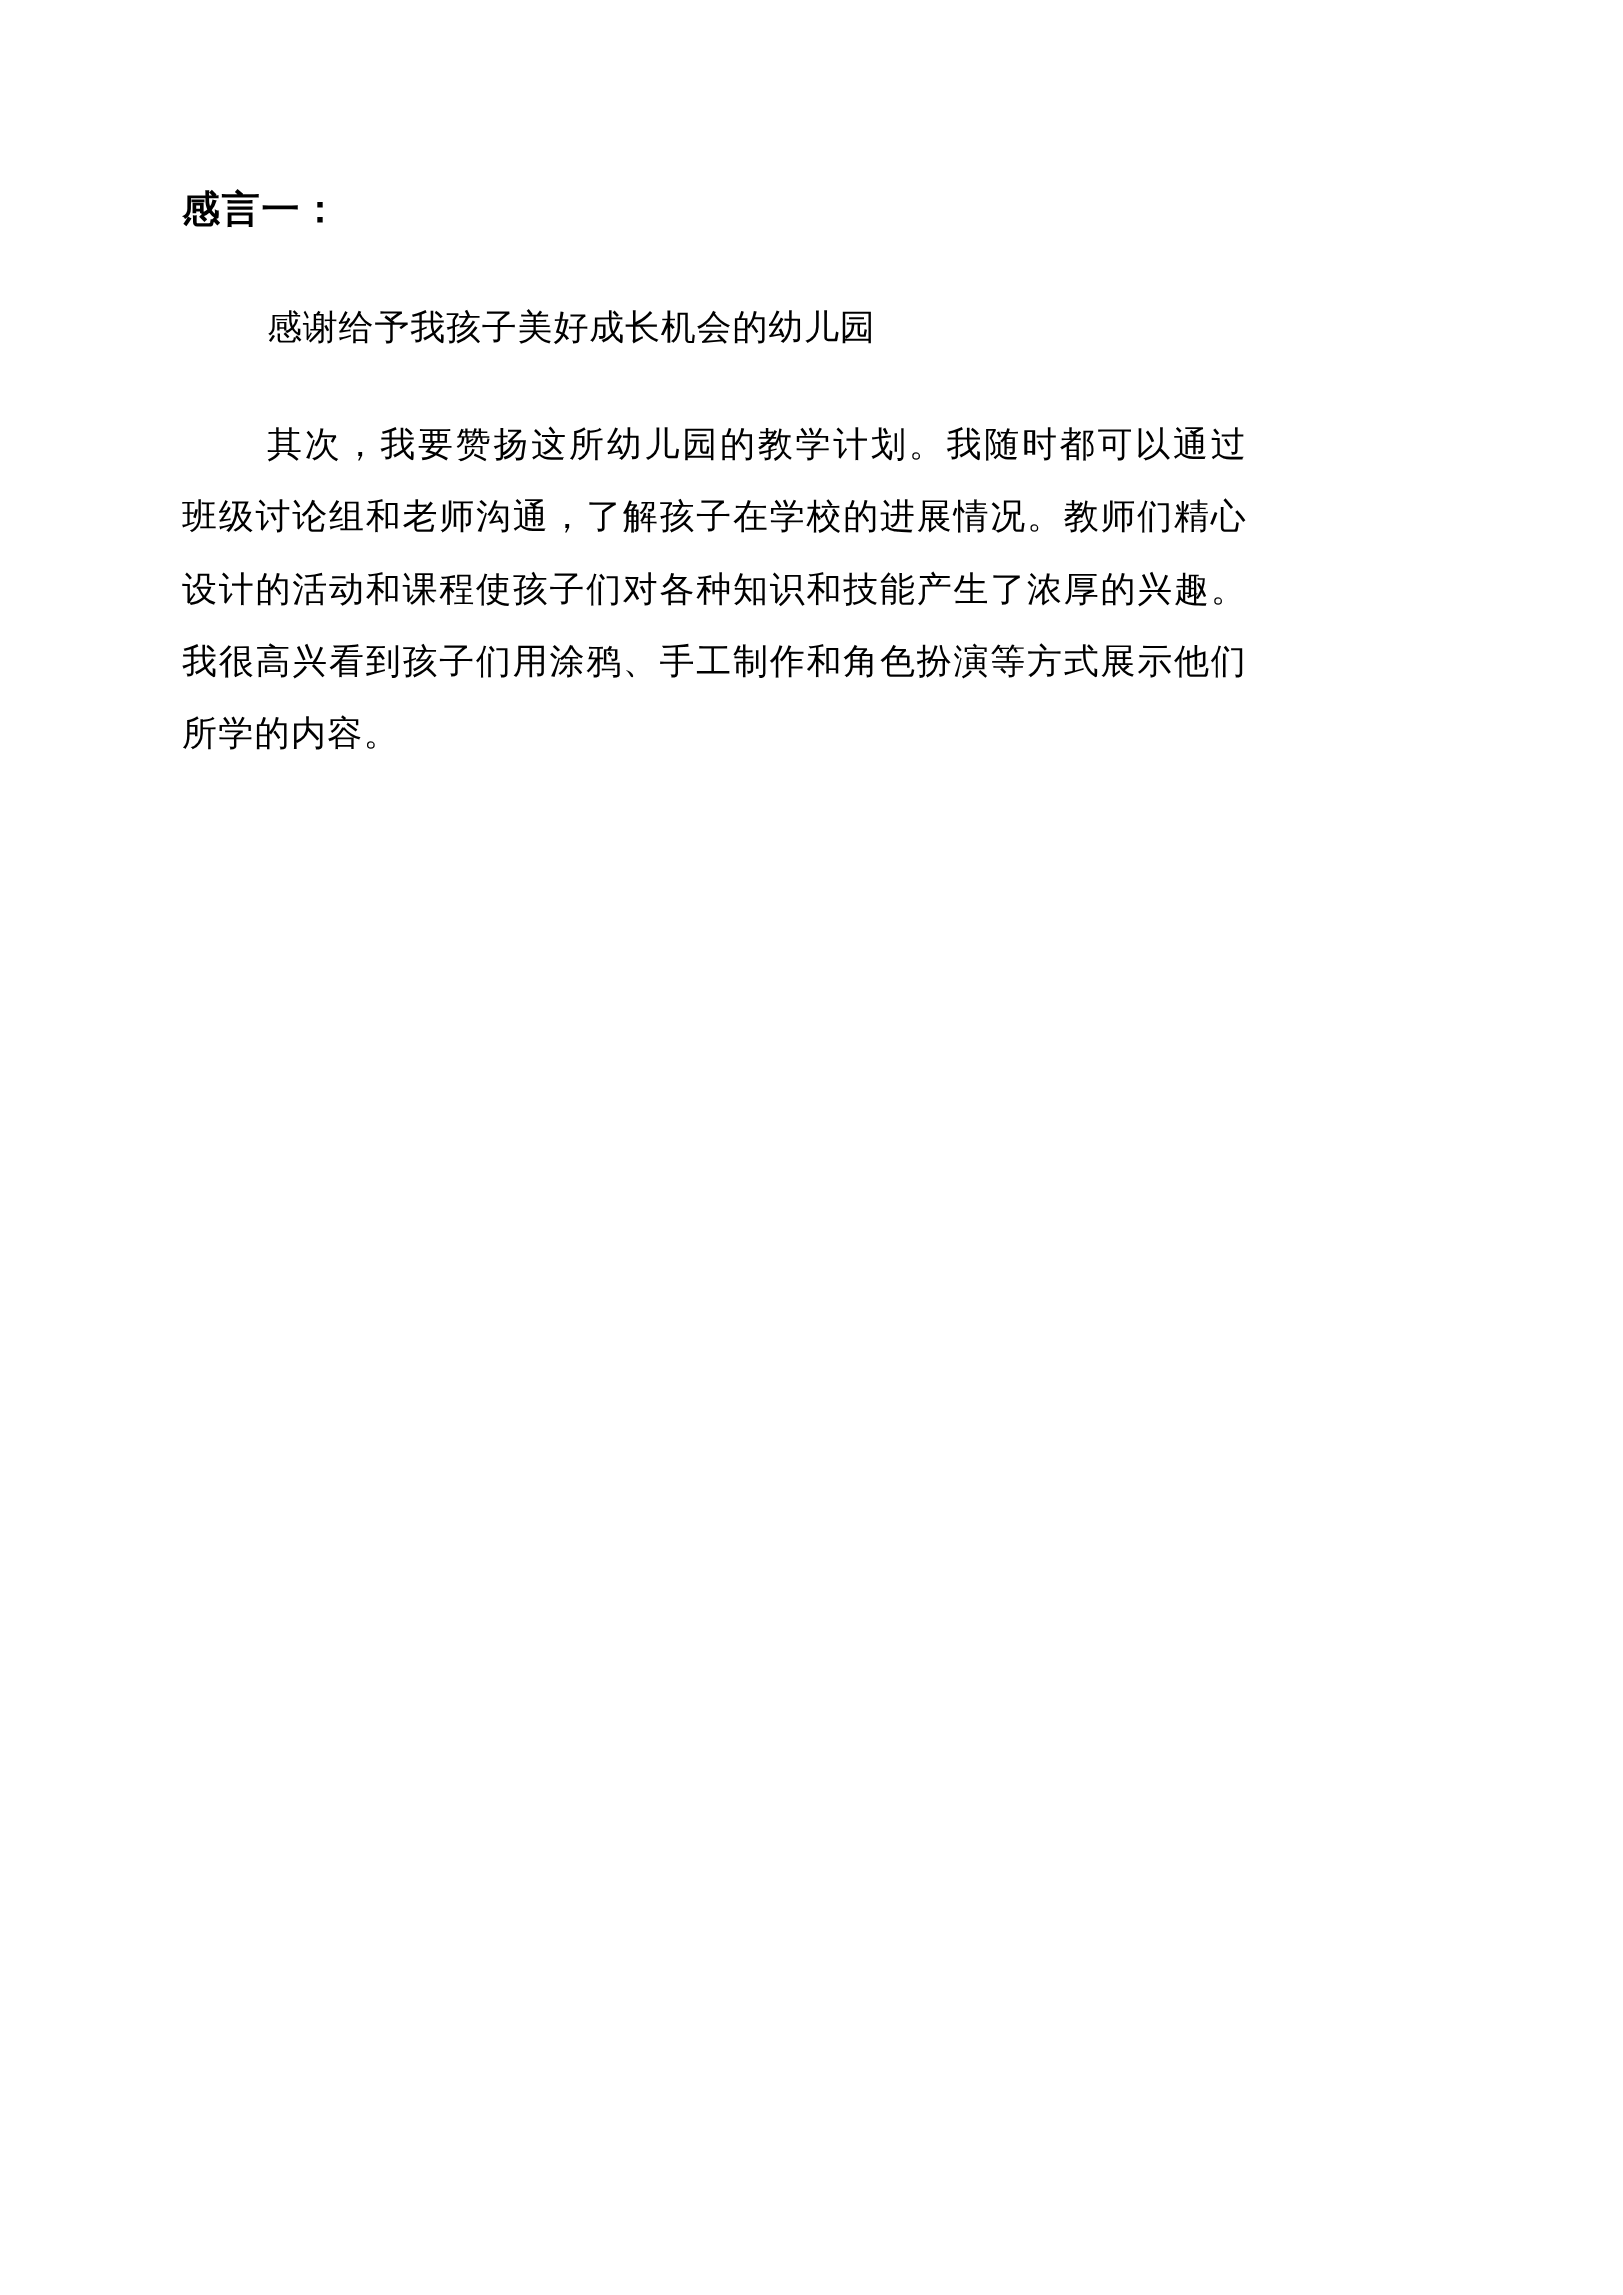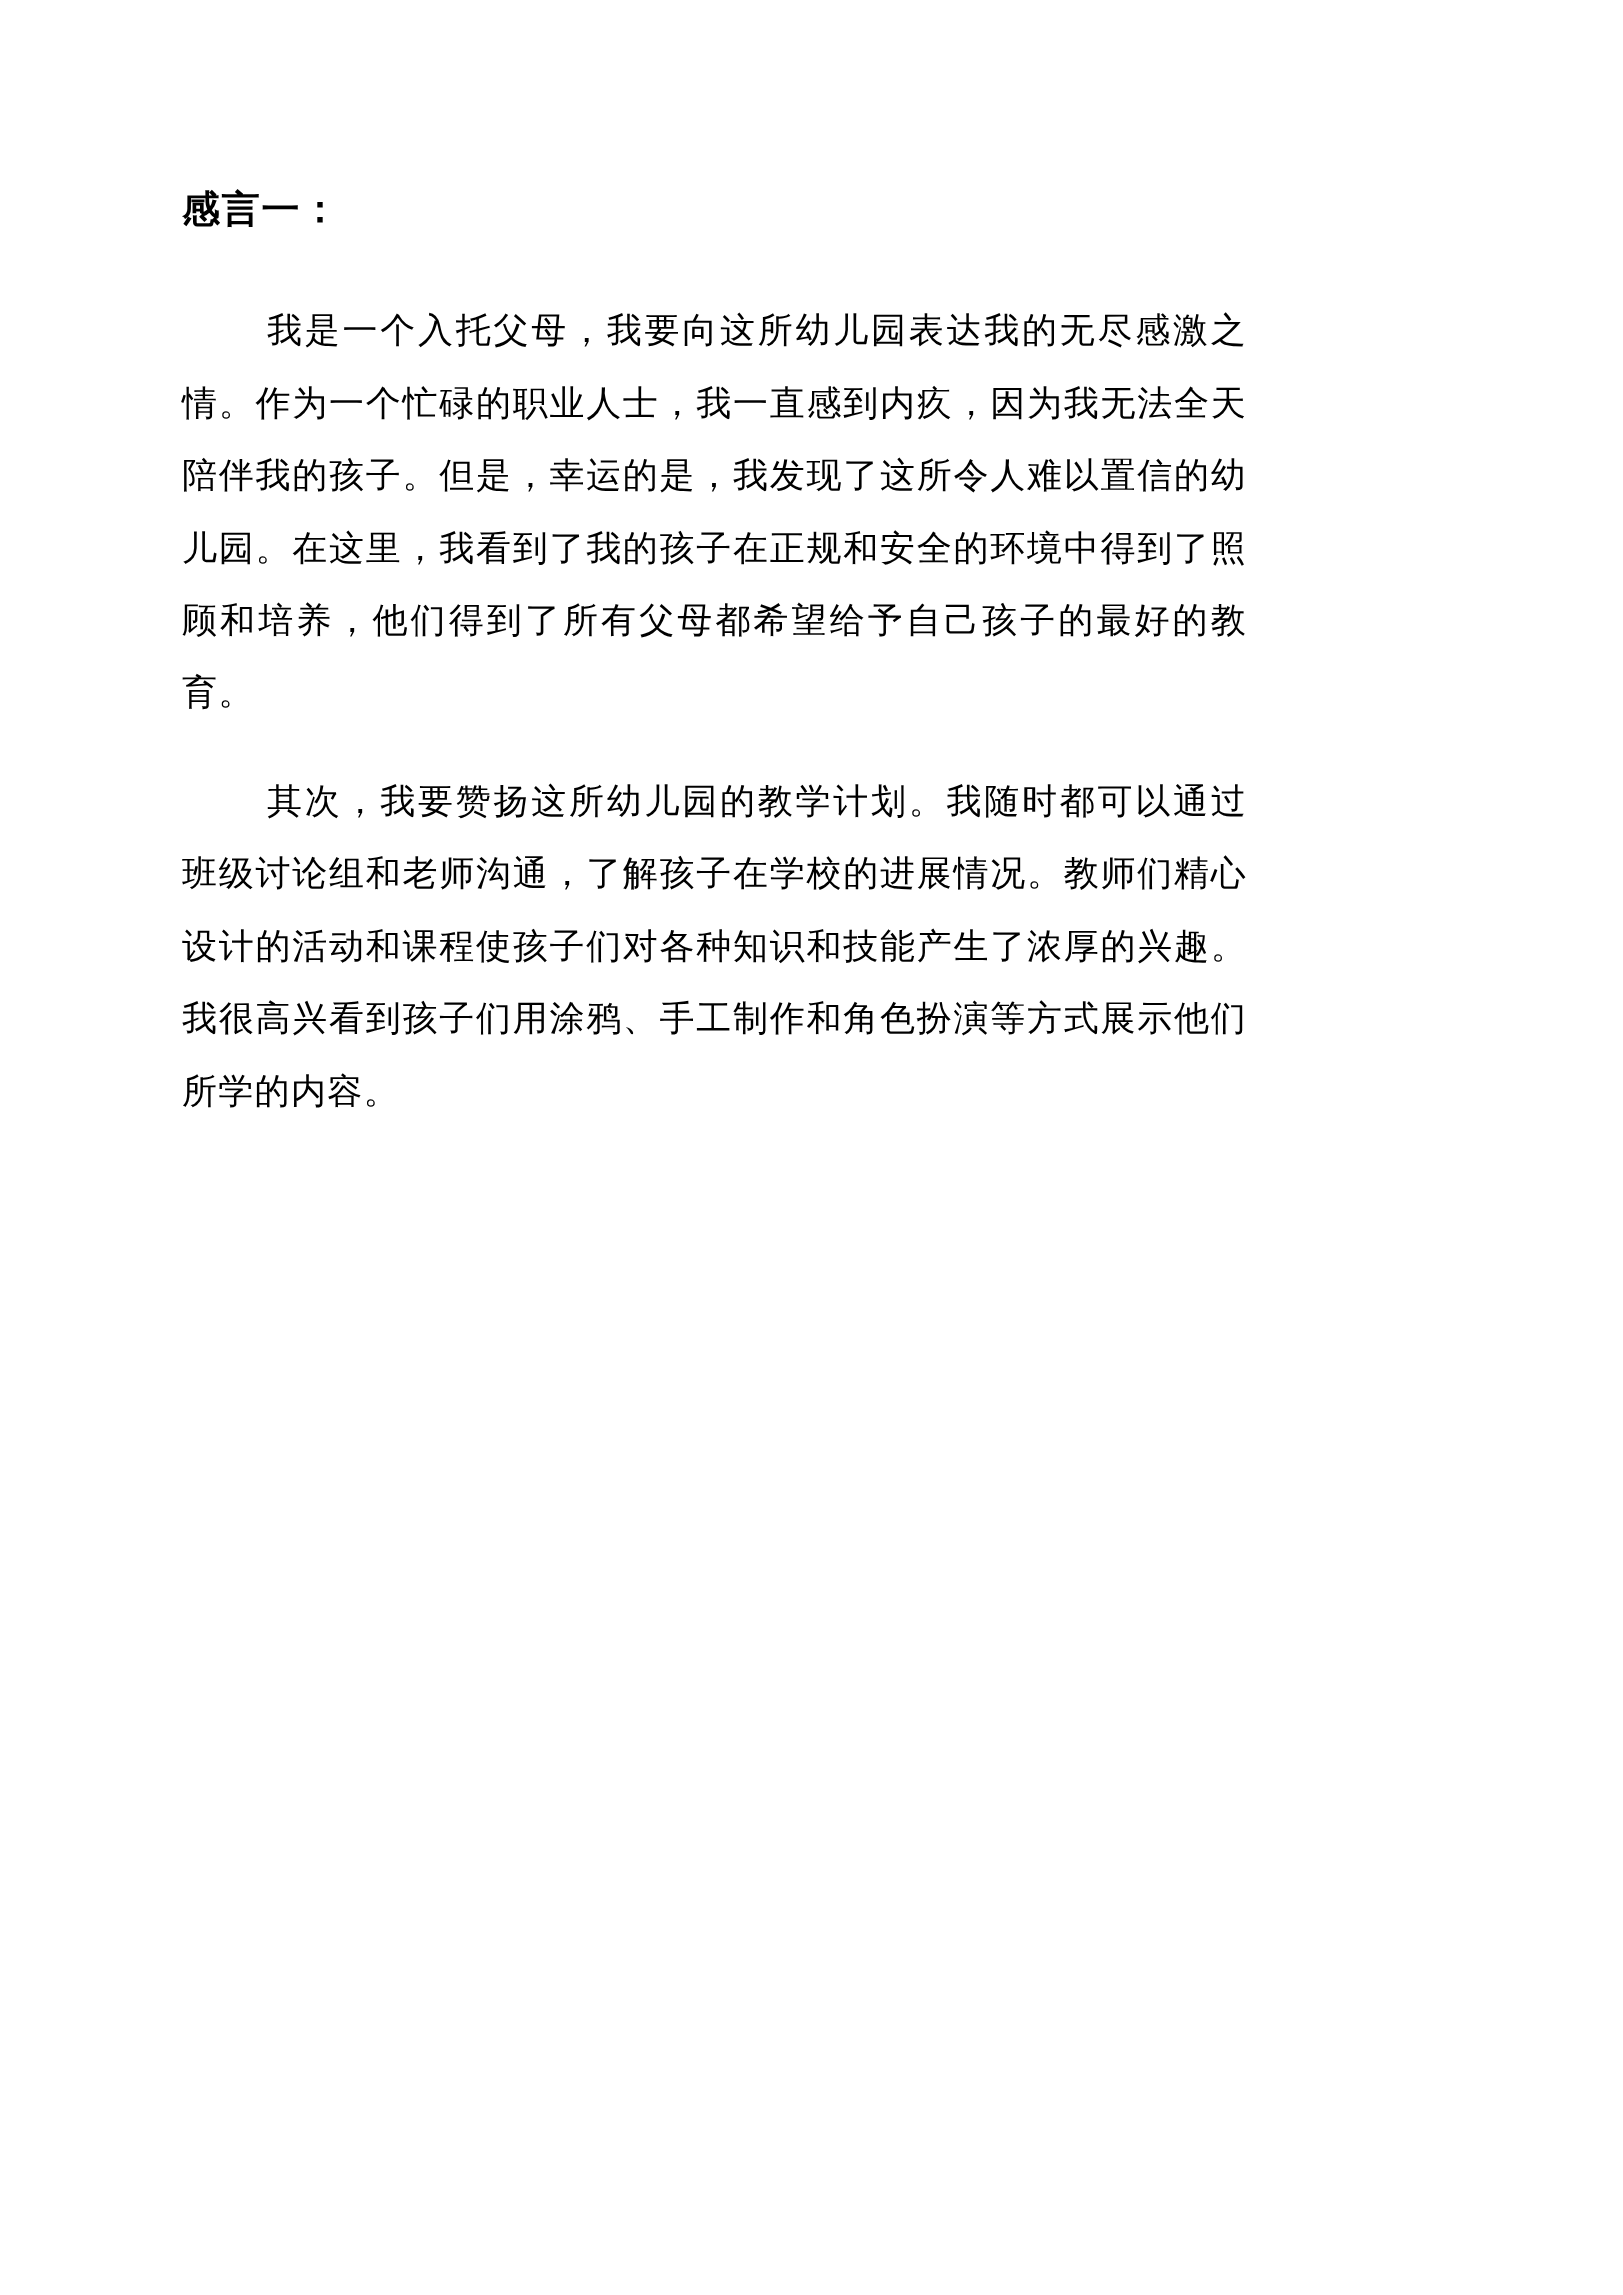--- a/index.html
+++ b/index.html
@@ -51,20 +51,20 @@
     margin-bottom: 0;
   }
 </style>
 </head>
 <body>
 
 <div class="page">
 
   <h1 class="doc-heading">感言一：</h1>
 
+  <p class="doc-subtitle">感谢给予我孩子美好成长机会的幼儿园</p>
 
-  <p class="doc-para">我是一个入托父母，我要向这所幼儿园表达我的无尽感激之情。作为一个忙碌的职业人士，我一直感到内疚，因为我无法全天陪伴我的孩子。但是，幸运的是，我发现了这所令人难以置信的幼儿园。在这里，我看到了我的孩子在正规和安全的环境中得到了照顾和培养，他们得到了所有父母都希望给予自己孩子的最好的教育。</p>
 
 
   <p class="doc-para">其次，我要赞扬这所幼儿园的教学计划。我随时都可以通过班级讨论组和老师沟通，了解孩子在学校的进展情况。教师们精心设计的活动和课程使孩子们对各种知识和技能产生了浓厚的兴趣。我很高兴看到孩子们用涂鸦、手工制作和角色扮演等方式展示他们所学的内容。</p>
 
 </div>
 
 
 </body></html>

